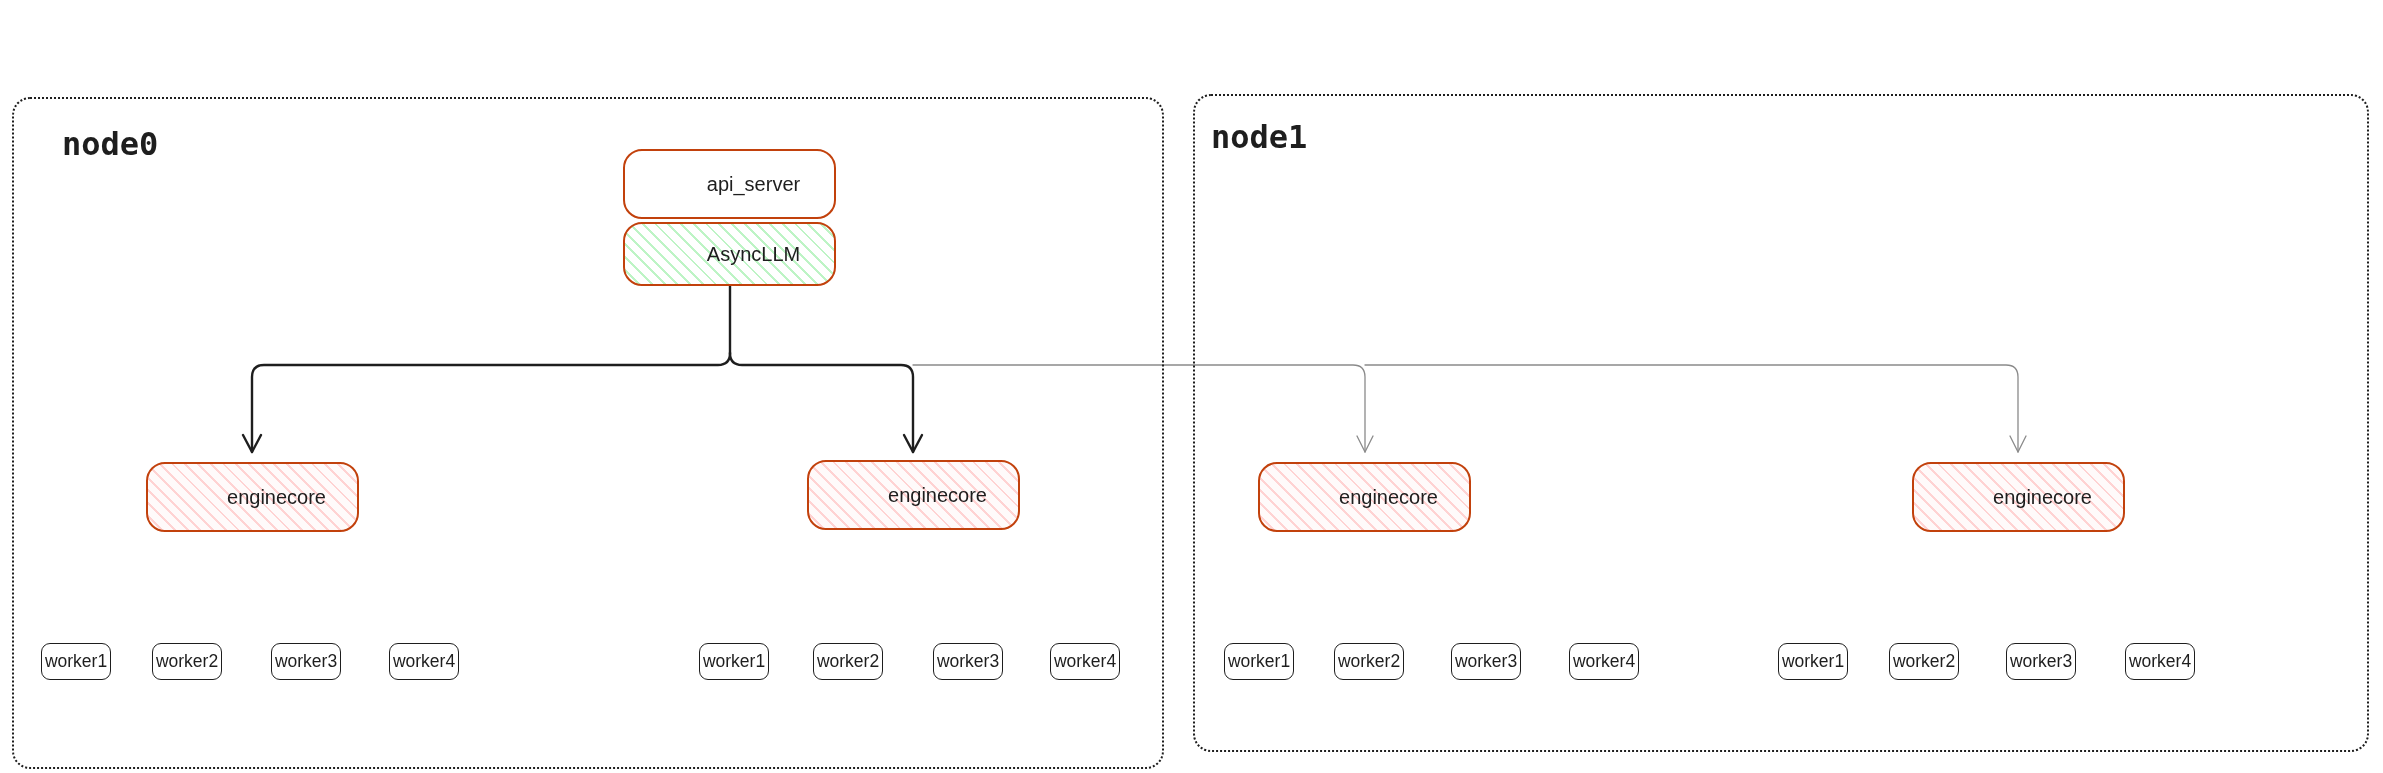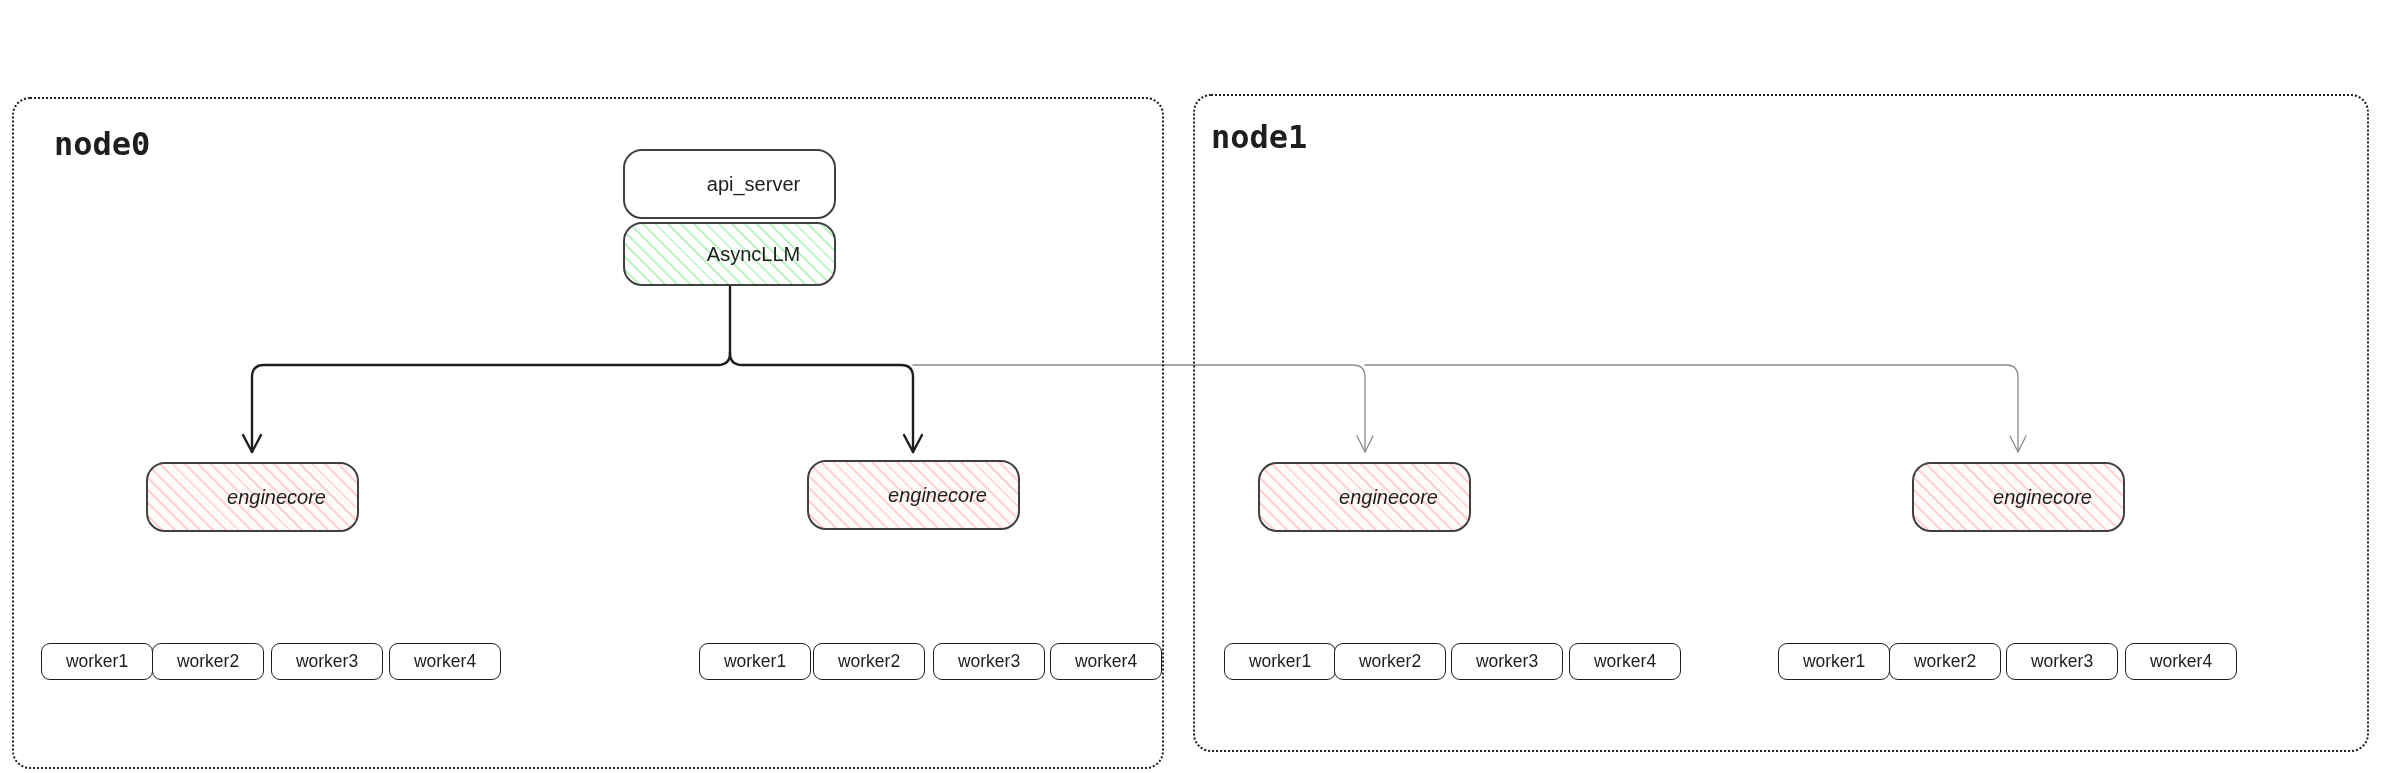--- a/index.html
+++ b/index.html
@@ -27,30 +27,30 @@
     white-space: nowrap;
   }
   .group {
     position: absolute;
     border: 2.5px dotted #1e1e1e;
     border-radius: 18px;
     background: transparent;
   }
   .group-label {
     position: absolute;
-    left: 40px;
+    left: 48px;
     top: 26px;
     font-family: "DejaVu Sans Mono", monospace;
     font-size: 32px;
     font-weight: 700;
     color: #1e1e1e;
   }
   .box {
     position: absolute;
-    border: 2px solid #404040;
+    border: 2px solid #c2410c;
     border-radius: 19px;
     background: #ffffff;
     display: flex;
     align-items: center;
     justify-content: center;
     font-size: 20px;
     color: #1e1e1e;
     box-sizing: border-box;
     padding-left: 48px;
   }
@@ -67,25 +67,24 @@
   }
   .hatch-red {
     background-color: #fffafa;
     background-image: repeating-linear-gradient(
       45deg,
       rgba(255, 201, 201, 0.8) 0px,
       rgba(255, 201, 201, 0.8) 2px,
       transparent 2px,
       transparent 9px
     );
-    font-style: italic;
   }
   .worker {
     position: absolute;
-    width: 112px;
+    width: 70px;
     height: 37px;
     border: 1.8px solid #1e1e1e;
     border-radius: 9px;
     background: #ffffff;
     display: flex;
     align-items: center;
     justify-content: center;
     font-size: 17.5px;
     color: #1e1e1e;
     box-sizing: border-box;

